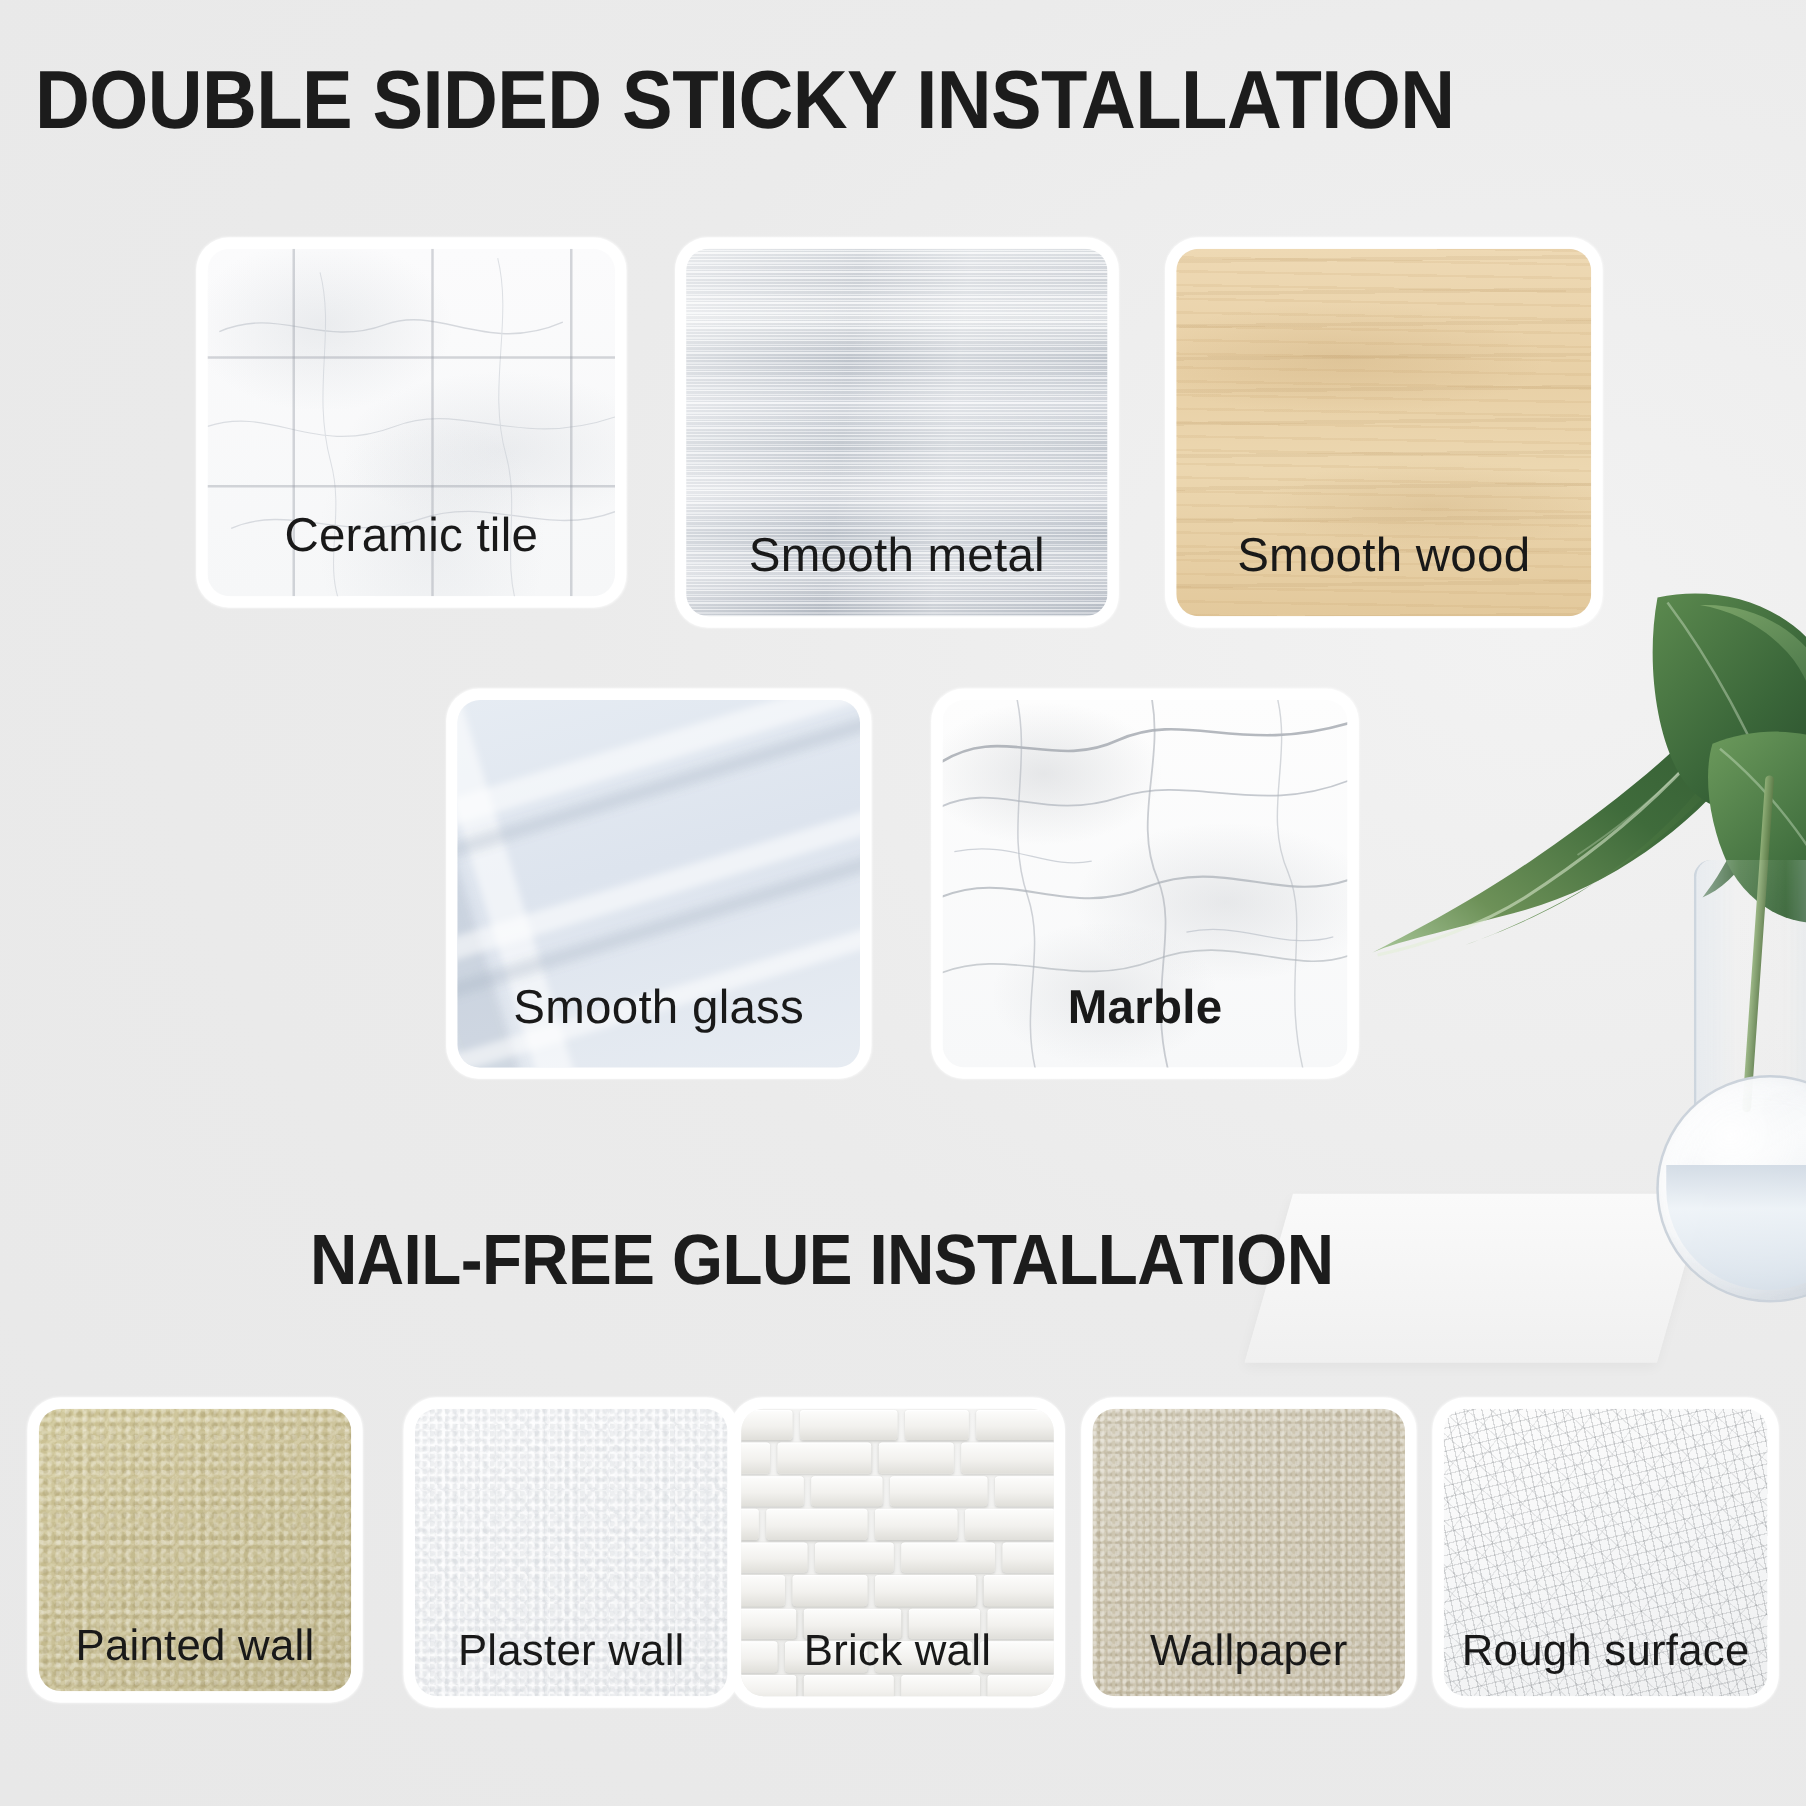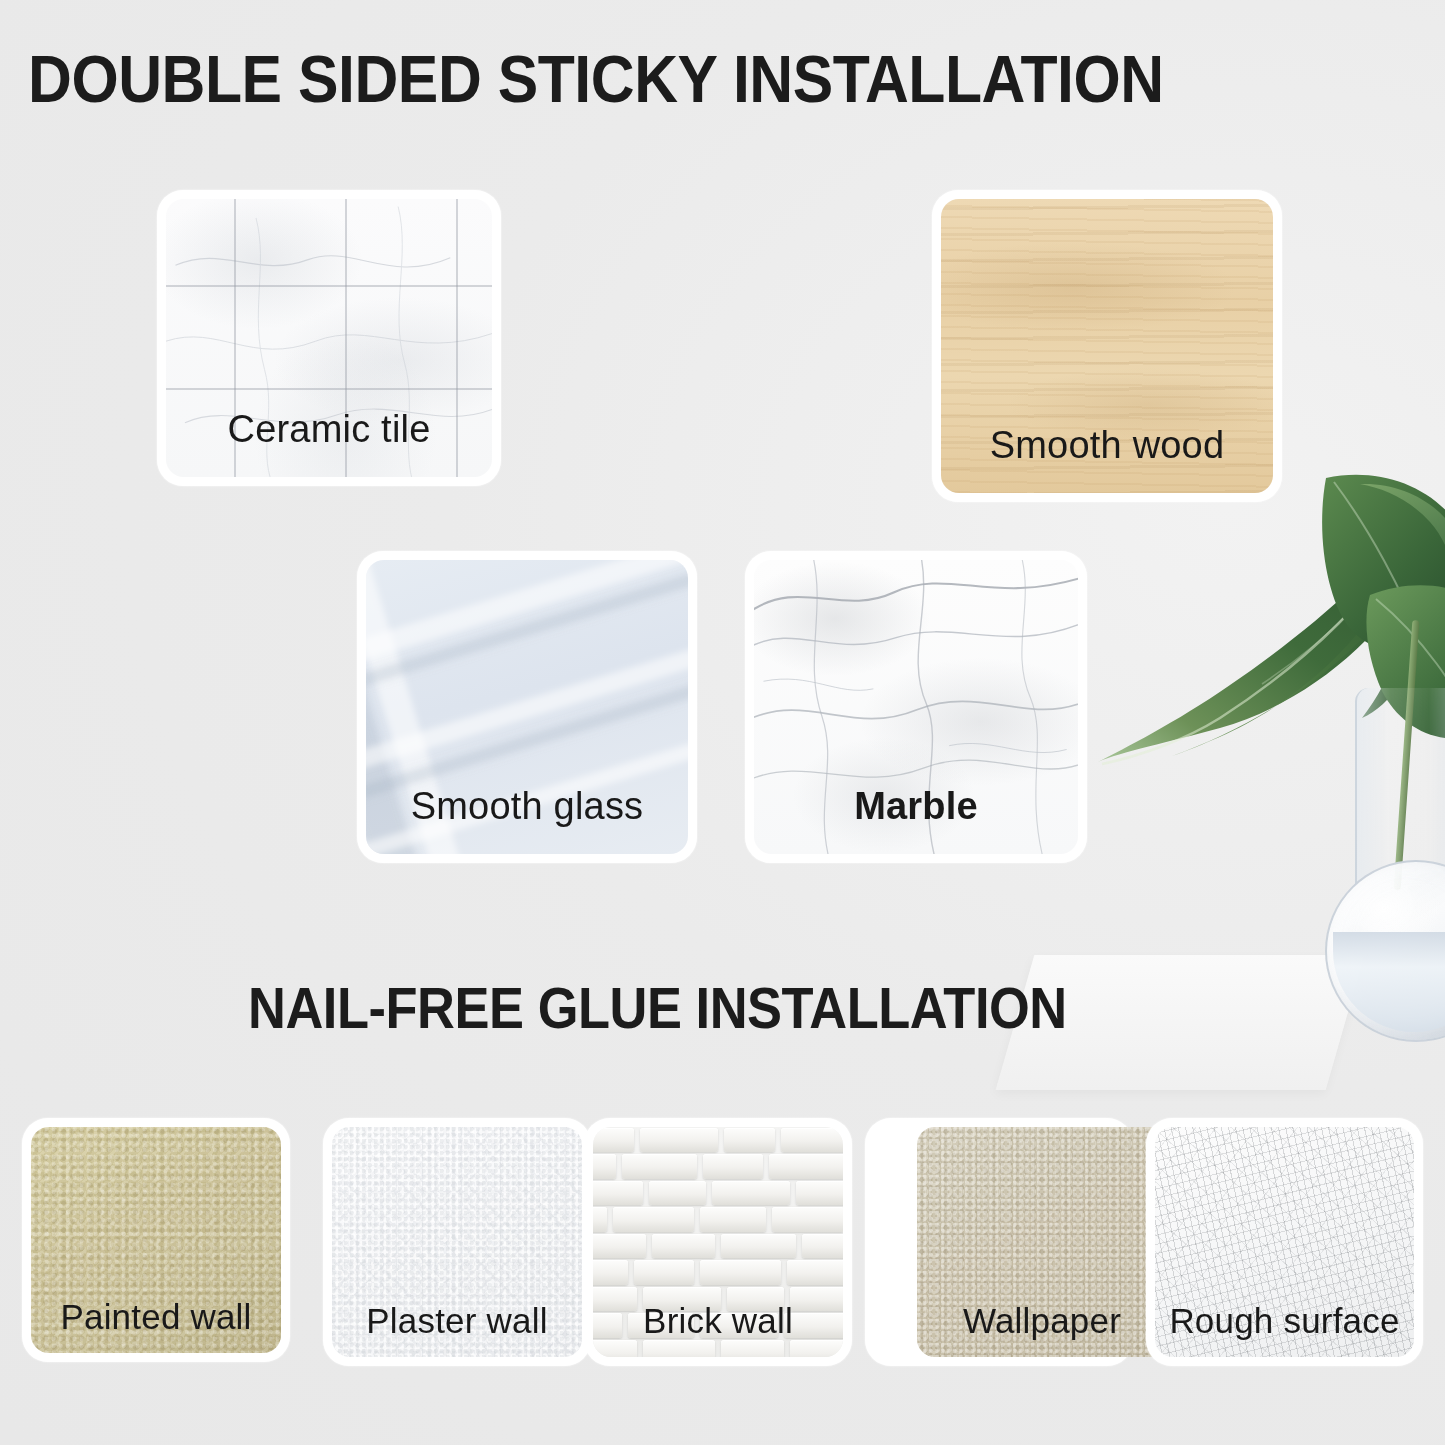--- a/index.html
+++ b/index.html
@@ -159,21 +159,20 @@
 
   
   .tex-wallpaper{
     background:
       radial-gradient(circle at 20% 25%, rgba(255,255,255,.30) 0 2px, transparent 3px),
       radial-gradient(circle at 60% 55%, rgba(130,118,92,.18) 0 2px, transparent 3px),
       repeating-radial-gradient(circle at 45% 40%, rgba(150,138,110,.10) 0 3px, rgba(255,255,255,.12) 3px 6px),
       repeating-linear-gradient(82deg, rgba(140,128,100,.07) 0 2px, rgba(255,255,255,.09) 2px 5px),
       linear-gradient(155deg,#d5cebb 0%, #cdc5ae 45%, #c6bda6 100%);
     background-size:6px 6px, 8px 8px, 12px 12px, 9px 9px, auto;
-    margin-left:43px;
   }
 
   
   .tex-rough{
     background:
       repeating-linear-gradient(78deg, rgba(90,95,100,.22) 0 1px, rgba(255,255,255,0) 1px 7px),
       repeating-linear-gradient(-14deg, rgba(90,95,100,.18) 0 1px, rgba(255,255,255,0) 1px 9px),
       repeating-linear-gradient(42deg, rgba(110,115,120,.14) 0 1px, rgba(255,255,255,0) 1px 13px),
       repeating-linear-gradient(128deg, rgba(110,115,120,.12) 0 1px, rgba(255,255,255,0) 1px 16px),
       linear-gradient(160deg,#fcfcfc 0%, #f4f5f6 60%, #eeeff0 100%);
@@ -308,20 +307,26 @@
         <i class="v" style="left:21%"></i>
         <i class="v" style="left:55%"></i>
         <i class="v" style="left:89%"></i>
         <i class="h" style="top:31%"></i>
         <i class="h" style="top:68%"></i>
       </div>
       <div class="label">Ceramic tile</div>
     </div>
   </div>
 
+  <div class="tile" style="left:540px;top:190px;width:355px;height:312px;">
+    <div class="face tex-metal">
+      <div class="sheen"></div>
+      <div class="label">Smooth metal</div>
+    </div>
+  </div>
 
   <div class="tile" style="left:932px;top:190px;width:350px;height:312px;">
     <div class="face tex-wood">
       <div class="label">Smooth wood</div>
     </div>
   </div>
 
   <div class="tile" style="left:357px;top:551px;width:340px;height:312px;">
     <div class="face tex-glass">
       <div class="dark" style="left:-12%;top:-22%;width:14%;height:150%;transform:rotate(-17deg);"></div>

